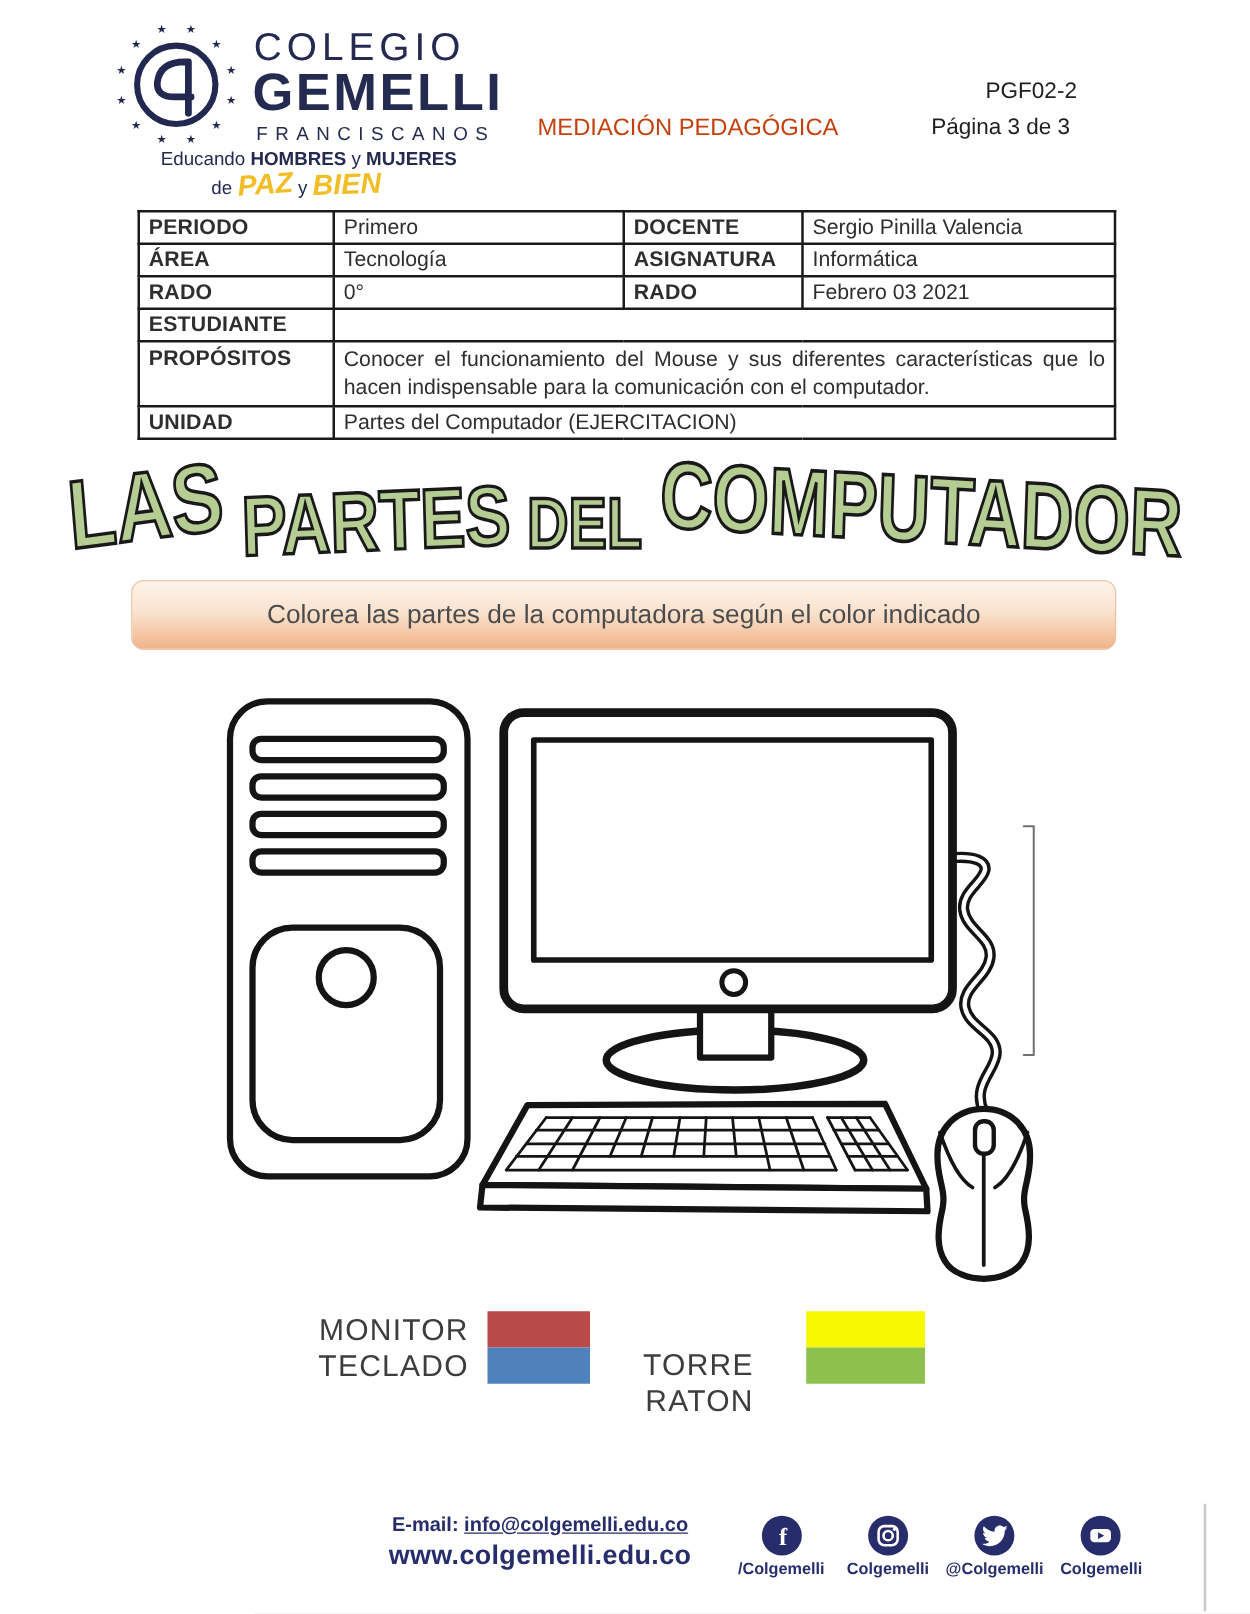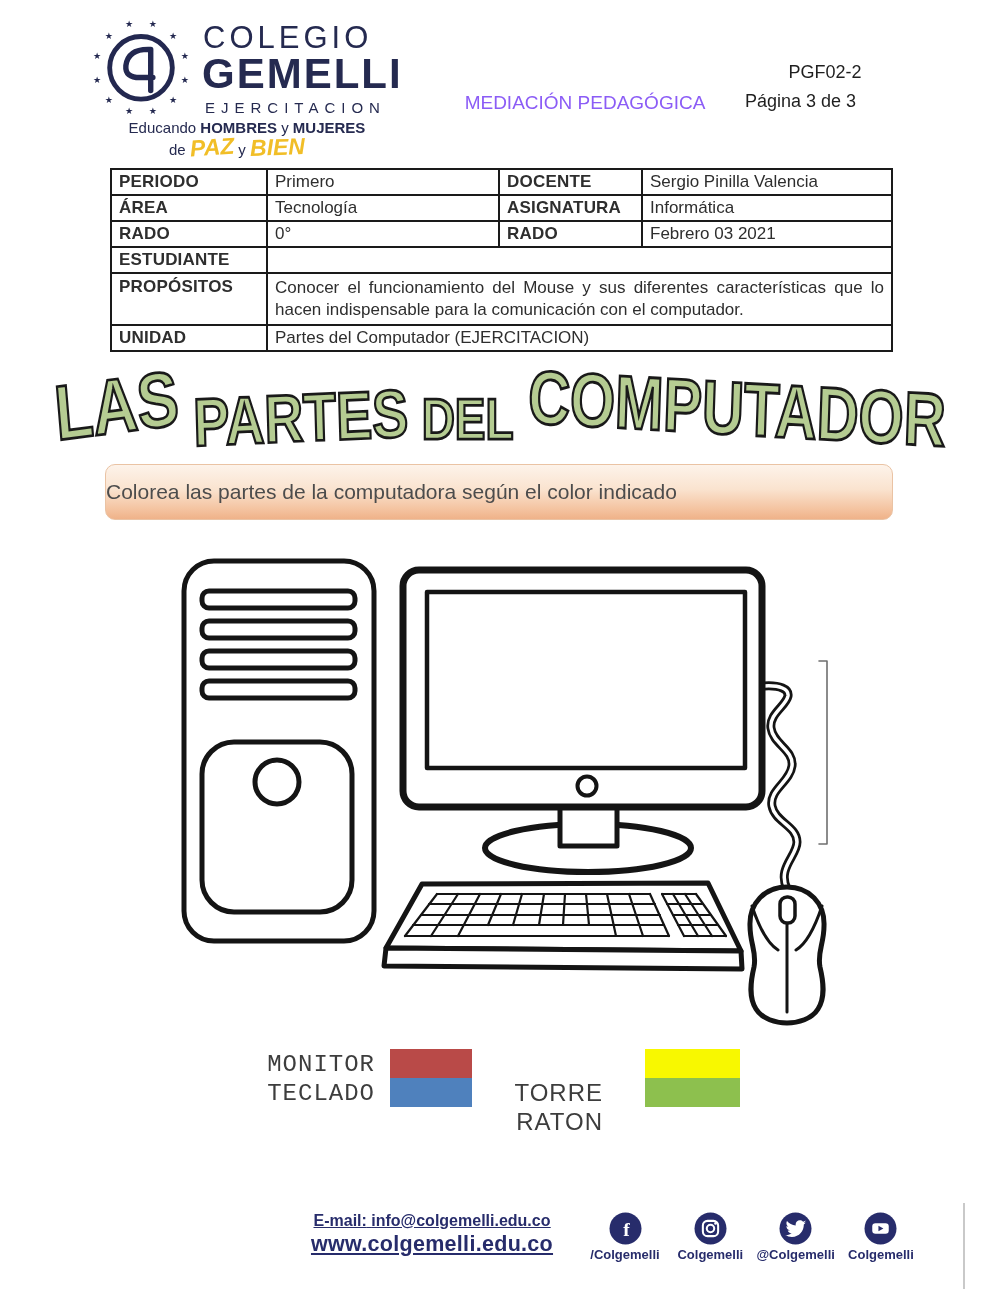--- a/index.html
+++ b/index.html
@@ -9,21 +9,21 @@
 
   
   .logo-name1{left:203px;top:20px;font-size:31px;letter-spacing:4px;color:#252a50;}
   .logo-name2{left:202px;top:50px;font-size:42px;font-weight:700;letter-spacing:2px;color:#252a50;}
   .logo-name3{left:205px;top:99px;font-size:15px;letter-spacing:6px;color:#252a50;}
   .tagline{left:112px;top:119px;width:270px;text-align:center;font-size:15px;color:#252a50;white-space:nowrap;}
   .tagline b{font-weight:700;}
   .motto{left:112px;top:134px;width:250px;text-align:center;font-size:15px;color:#252a50;}
   .motto .bubble{display:inline-block;font-size:23px;font-weight:700;font-style:italic;
                  color:#f1be27;text-shadow:1px 1px 0 #fff,-1px -1px 0 #fff;transform:rotate(-4deg);}
-  .doc-type{left:430px;top:92px;width:310px;text-align:center;font-size:19px;color:#8b5cf6;}
+  .doc-type{left:430px;top:92px;width:310px;font-size:19px;color:#c2410c;}
   .form-code{left:745px;top:62px;width:160px;text-align:center;font-size:18px;color:#1f1f1f;}
   .page-ind{left:745px;top:91px;width:160px;font-size:18px;color:#1f1f1f;}
 
   
   .info{left:110px;top:168px;width:781px;border-collapse:collapse;table-layout:fixed;}
   .info td{border:2px solid #1a1a1a;padding:0 7px;font-size:17px;color:#2e2e2e;
            height:24px;overflow:hidden;white-space:nowrap;}
   .info td.lbl{font-weight:700;letter-spacing:0.2px;}
   .info td.wrap{white-space:normal;text-align:justify;line-height:22px;padding-top:3px;padding-bottom:3px;vertical-align:top;}
 
@@ -33,37 +33,37 @@
   .tw{font-weight:700;color:#b5cc92;-webkit-text-stroke:2.2px #191919;white-space:nowrap;}
   .tw1{font-size:62px;transform:scaleY(1.25) rotate(-6deg) translateY(-4px);}
   .tw2{font-size:54px;transform:scaleY(1.25) rotate(-2deg) translateY(6px);}
   .tw3{font-size:46px;transform:scaleY(1.25) rotate(0deg) translateY(7px);}
   .tw4{font-size:58px;transform:scaleY(1.3) rotate(2.5deg) translateY(-2px);}
 
   
   .banner{left:105px;top:464px;width:788px;height:56px;border-radius:10px;
           border:1px solid #eac3a4;box-sizing:border-box;
           background:linear-gradient(180deg,#fdf3ea 0%,#fae3cf 45%,#f4c3a0 82%,#efb289 100%);
-          text-align:left;line-height:54px;font-size:21px;color:#4c4c4c;}
+          text-align:center;line-height:54px;font-size:21px;color:#4c4c4c;}
 
   
   .illus{left:150px;top:540px;}
 
   
   .lg-label{font-size:24px;color:#3d3d3d;letter-spacing:1px;line-height:29px;text-align:right;}
-  .lg-labels1{left:225px;top:1050px;width:150px;font-family:Liberation Mono, monospace;}
+  .lg-labels1{left:225px;top:1050px;width:150px;}
   .lg-labels2{left:455px;top:1050px;width:148px;margin-top:28px;}
   .lg-swatch{top:1049px;height:58px;}
   .lg-swatch div{height:29px;}
   .lg-swatch1{left:390px;width:82px;}
   .lg-swatch2{left:645px;width:95px;}
 
   
   .addr{left:64px;top:1208px;font-size:15px;font-weight:700;color:#272c6b;line-height:17.5px;}
-  .contact{left:303px;top:1212px;width:258px;text-align:center;color:#272c6b;text-decoration:underline;}
+  .contact{left:303px;top:1212px;width:258px;text-align:center;color:#272c6b;}
   .contact .em{font-size:16px;font-weight:700;}
   .contact .em a{color:#272c6b;}
   .contact .web{font-size:21.5px;font-weight:700;letter-spacing:0.3px;margin-top:2px;}
   .social{left:583px;top:1212px;width:340px;display:flex;justify-content:space-between;}
   .soc-item{width:84px;display:flex;flex-direction:column;align-items:center;cursor:pointer;}
   .soc-item .hd{font-size:13px;font-weight:700;color:#272c6b;margin-top:2px;white-space:nowrap;}
   .divider{left:963px;top:1203px;width:2px;height:86px;background:#c9c9c9;}
 </style>
 </head>
 <body>
@@ -84,21 +84,21 @@
       <text x="60.9" y="91">★</text>
         <text x="79.7" y="81">★</text>
         <text x="90.6" y="62">★</text>
     </g>
     <circle cx="50" cy="48" r="29" fill="none" stroke="#232850" stroke-width="4.5"></circle>
     <path d="M59 31 Q38 30 36 46 Q35 57 49 57 L61 57 M59 31 L59 69" fill="none" stroke="#232850" stroke-width="5" stroke-linecap="round"></path>
   </svg>
 
   <div class="abs logo-name1">COLEGIO</div>
   <div class="abs logo-name2">GEMELLI</div>
-  <div class="abs logo-name3">EJERCITACION</div>
+  <div class="abs logo-name3">FRANCISCANOS</div>
 
   <div class="abs tagline">
     <span>Educando</span>
     <b>HOMBRES</b>
     <span>y</span>
     <b>MUJERES</b>
   </div>
   <div class="abs motto">
     <span>de</span>
     <span class="bubble">PAZ</span>

